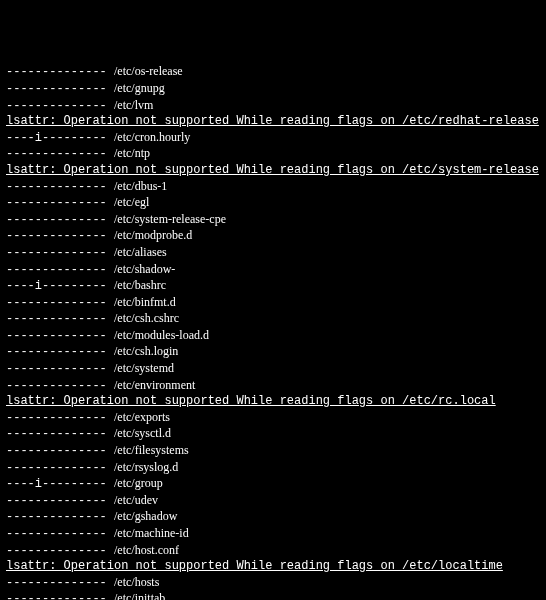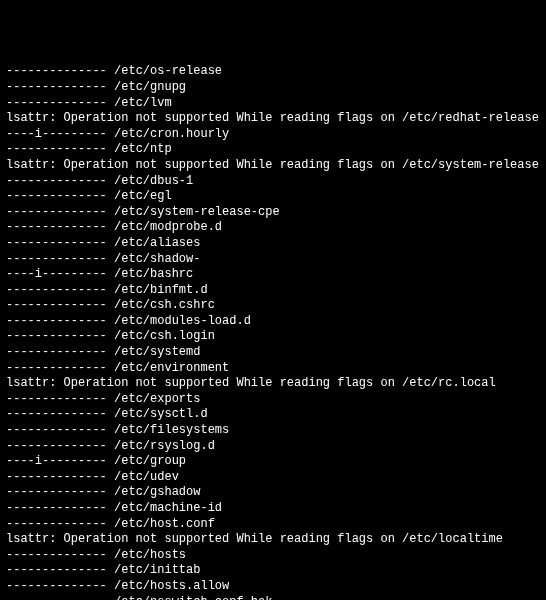--- a/index.html
+++ b/index.html
@@ -20,23 +20,25 @@
       white-space: pre;
     }
     .line {
       display: block;
     }
     .attrs {
       display: inline;
     }
     .path {
       display: inline;
+      font-family: Liberation Serif, serif;
     }
     .error {
       display: block;
+      text-decoration: underline;
     }
   </style>
 </head>
 <body>
 
 
 
 <div id="terminal"><span class="line"><span class="attrs">--------------</span> <span class="path">/etc/os-release</span></span><span class="line"><span class="attrs">--------------</span> <span class="path">/etc/gnupg</span></span><span class="line"><span class="attrs">--------------</span> <span class="path">/etc/lvm</span></span><span class="error line">lsattr: Operation not supported While reading flags on /etc/redhat-release</span><span class="line"><span class="attrs">----i---------</span> <span class="path">/etc/cron.hourly</span></span><span class="line"><span class="attrs">--------------</span> <span class="path">/etc/ntp</span></span><span class="error line">lsattr: Operation not supported While reading flags on /etc/system-release</span><span class="line"><span class="attrs">--------------</span> <span class="path">/etc/dbus-1</span></span><span class="line"><span class="attrs">--------------</span> <span class="path">/etc/egl</span></span><span class="line"><span class="attrs">--------------</span> <span class="path">/etc/system-release-cpe</span></span><span class="line"><span class="attrs">--------------</span> <span class="path">/etc/modprobe.d</span></span><span class="line"><span class="attrs">--------------</span> <span class="path">/etc/aliases</span></span><span class="line"><span class="attrs">--------------</span> <span class="path">/etc/shadow-</span></span><span class="line"><span class="attrs">----i---------</span> <span class="path">/etc/bashrc</span></span><span class="line"><span class="attrs">--------------</span> <span class="path">/etc/binfmt.d</span></span><span class="line"><span class="attrs">--------------</span> <span class="path">/etc/csh.cshrc</span></span><span class="line"><span class="attrs">--------------</span> <span class="path">/etc/modules-load.d</span></span><span class="line"><span class="attrs">--------------</span> <span class="path">/etc/csh.login</span></span><span class="line"><span class="attrs">--------------</span> <span class="path">/etc/systemd</span></span><span class="line"><span class="attrs">--------------</span> <span class="path">/etc/environment</span></span><span class="error line">lsattr: Operation not supported While reading flags on /etc/rc.local</span><span class="line"><span class="attrs">--------------</span> <span class="path">/etc/exports</span></span><span class="line"><span class="attrs">--------------</span> <span class="path">/etc/sysctl.d</span></span><span class="line"><span class="attrs">--------------</span> <span class="path">/etc/filesystems</span></span><span class="line"><span class="attrs">--------------</span> <span class="path">/etc/rsyslog.d</span></span><span class="line"><span class="attrs">----i---------</span> <span class="path">/etc/group</span></span><span class="line"><span class="attrs">--------------</span> <span class="path">/etc/udev</span></span><span class="line"><span class="attrs">--------------</span> <span class="path">/etc/gshadow</span></span><span class="line"><span class="attrs">--------------</span> <span class="path">/etc/machine-id</span></span><span class="line"><span class="attrs">--------------</span> <span class="path">/etc/host.conf</span></span><span class="error line">lsattr: Operation not supported While reading flags on /etc/localtime</span><span class="line"><span class="attrs">--------------</span> <span class="path">/etc/hosts</span></span><span class="line"><span class="attrs">--------------</span> <span class="path">/etc/inittab</span></span><span class="line"><span class="attrs">--------------</span> <span class="path">/etc/hosts.allow</span></span><span class="line"><span class="attrs">--------------</span> <span class="path">/etc/nsswitch.conf.bak</span></span></div>
 
 

